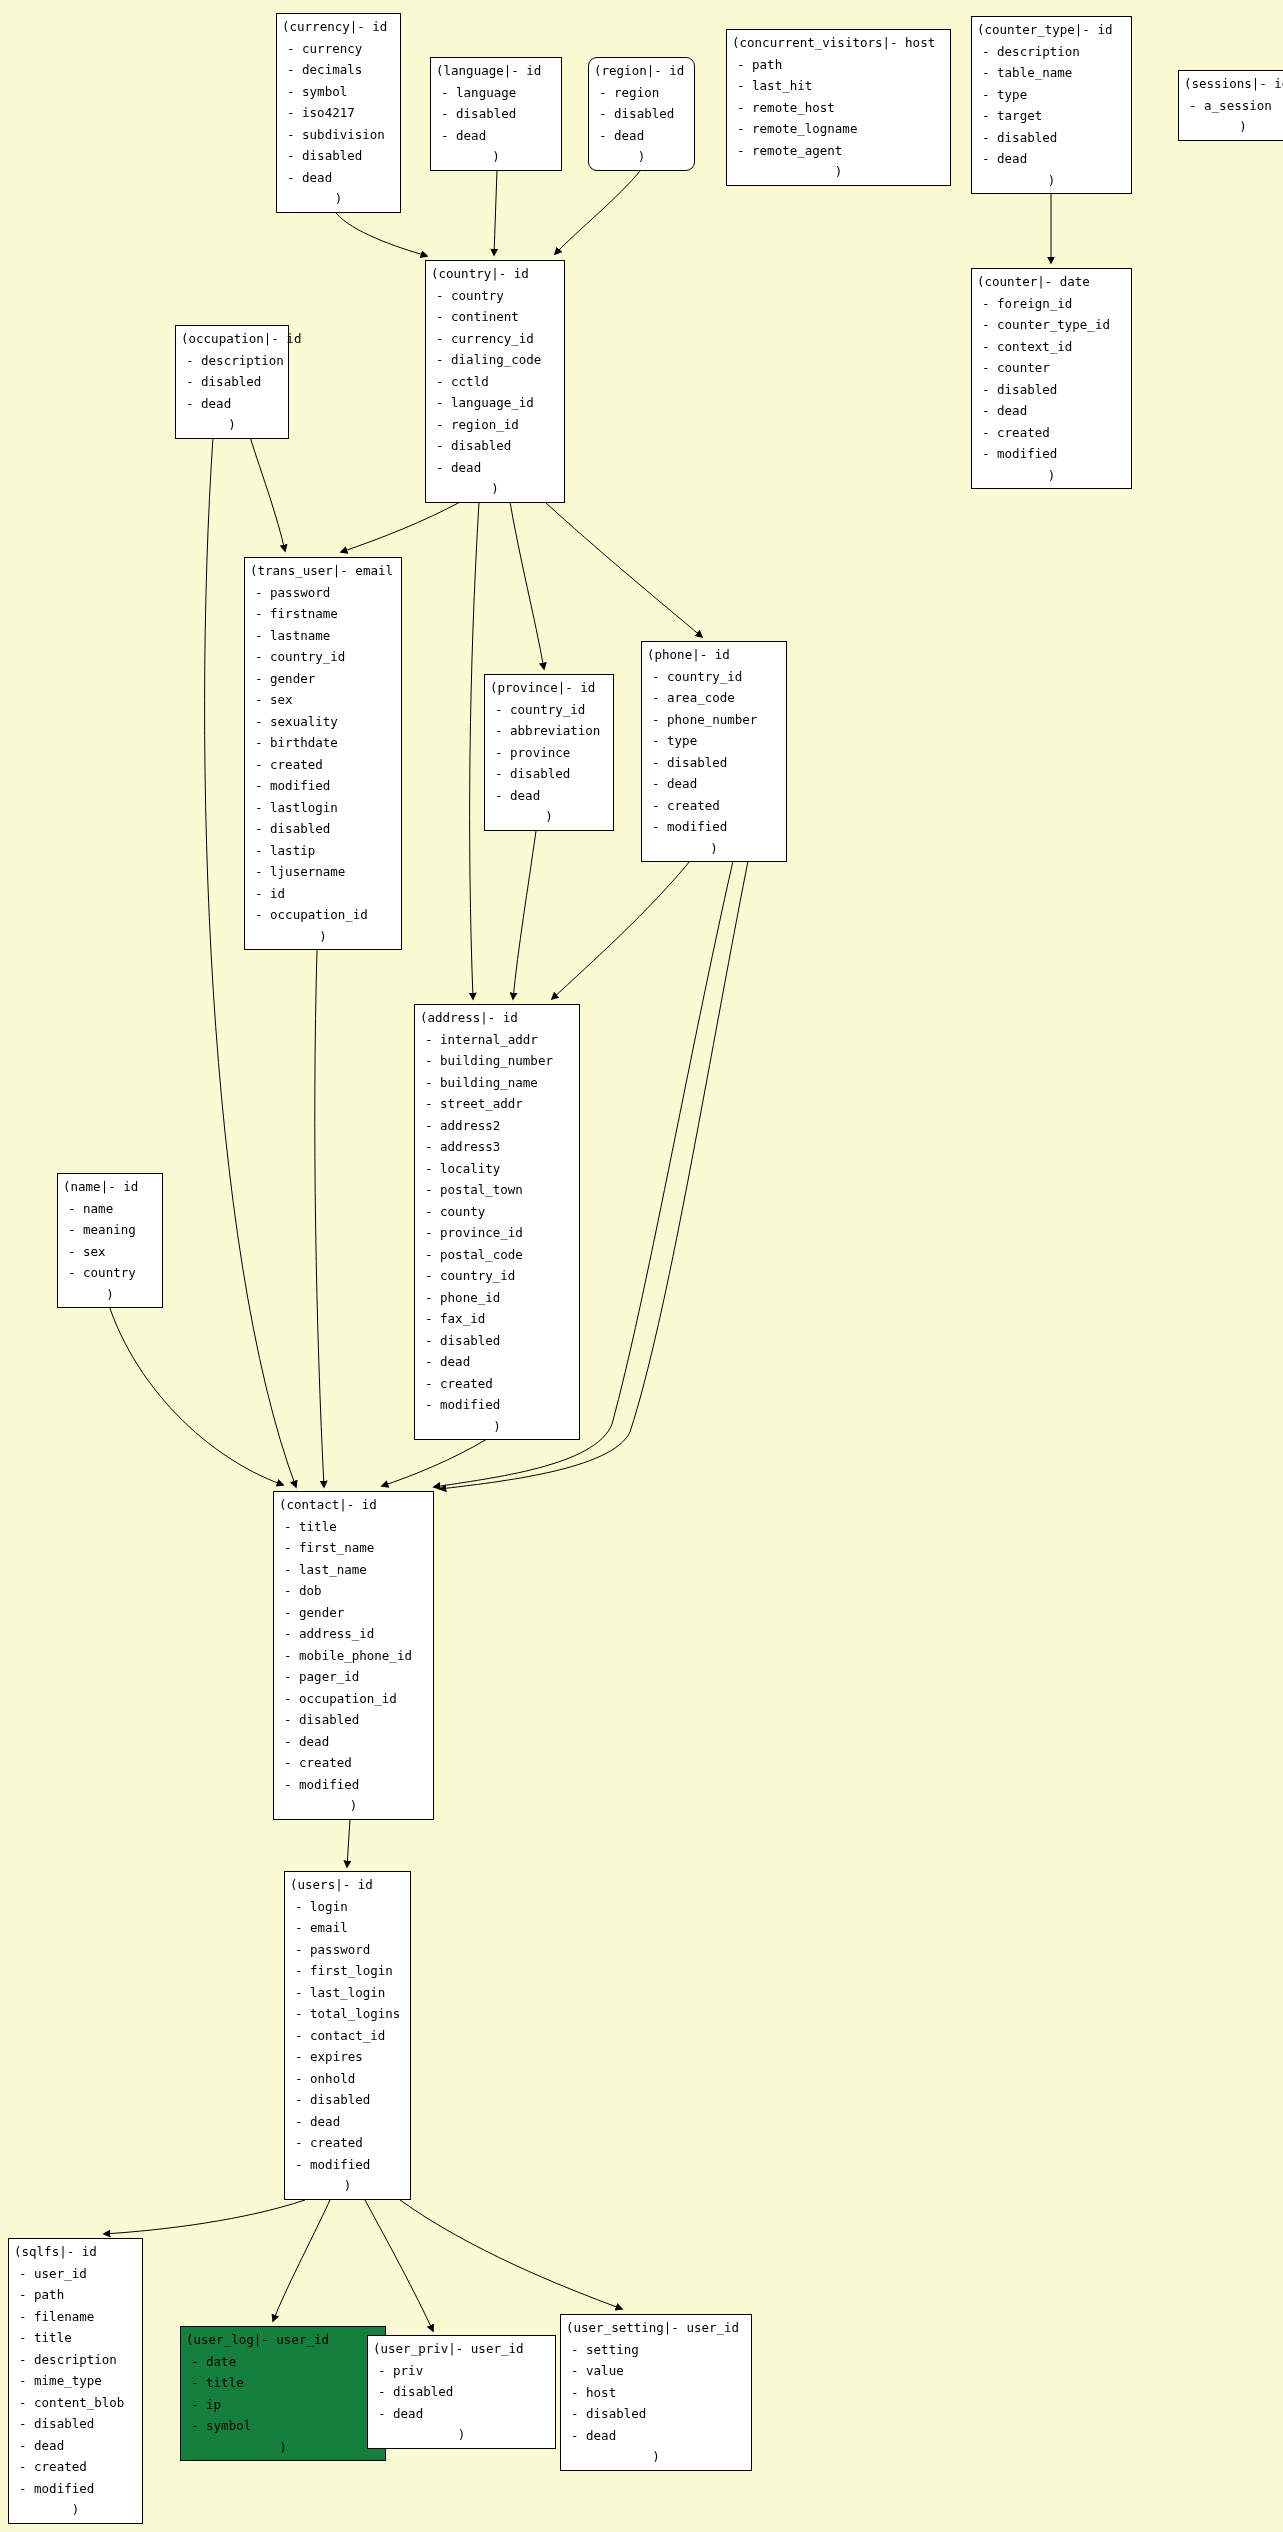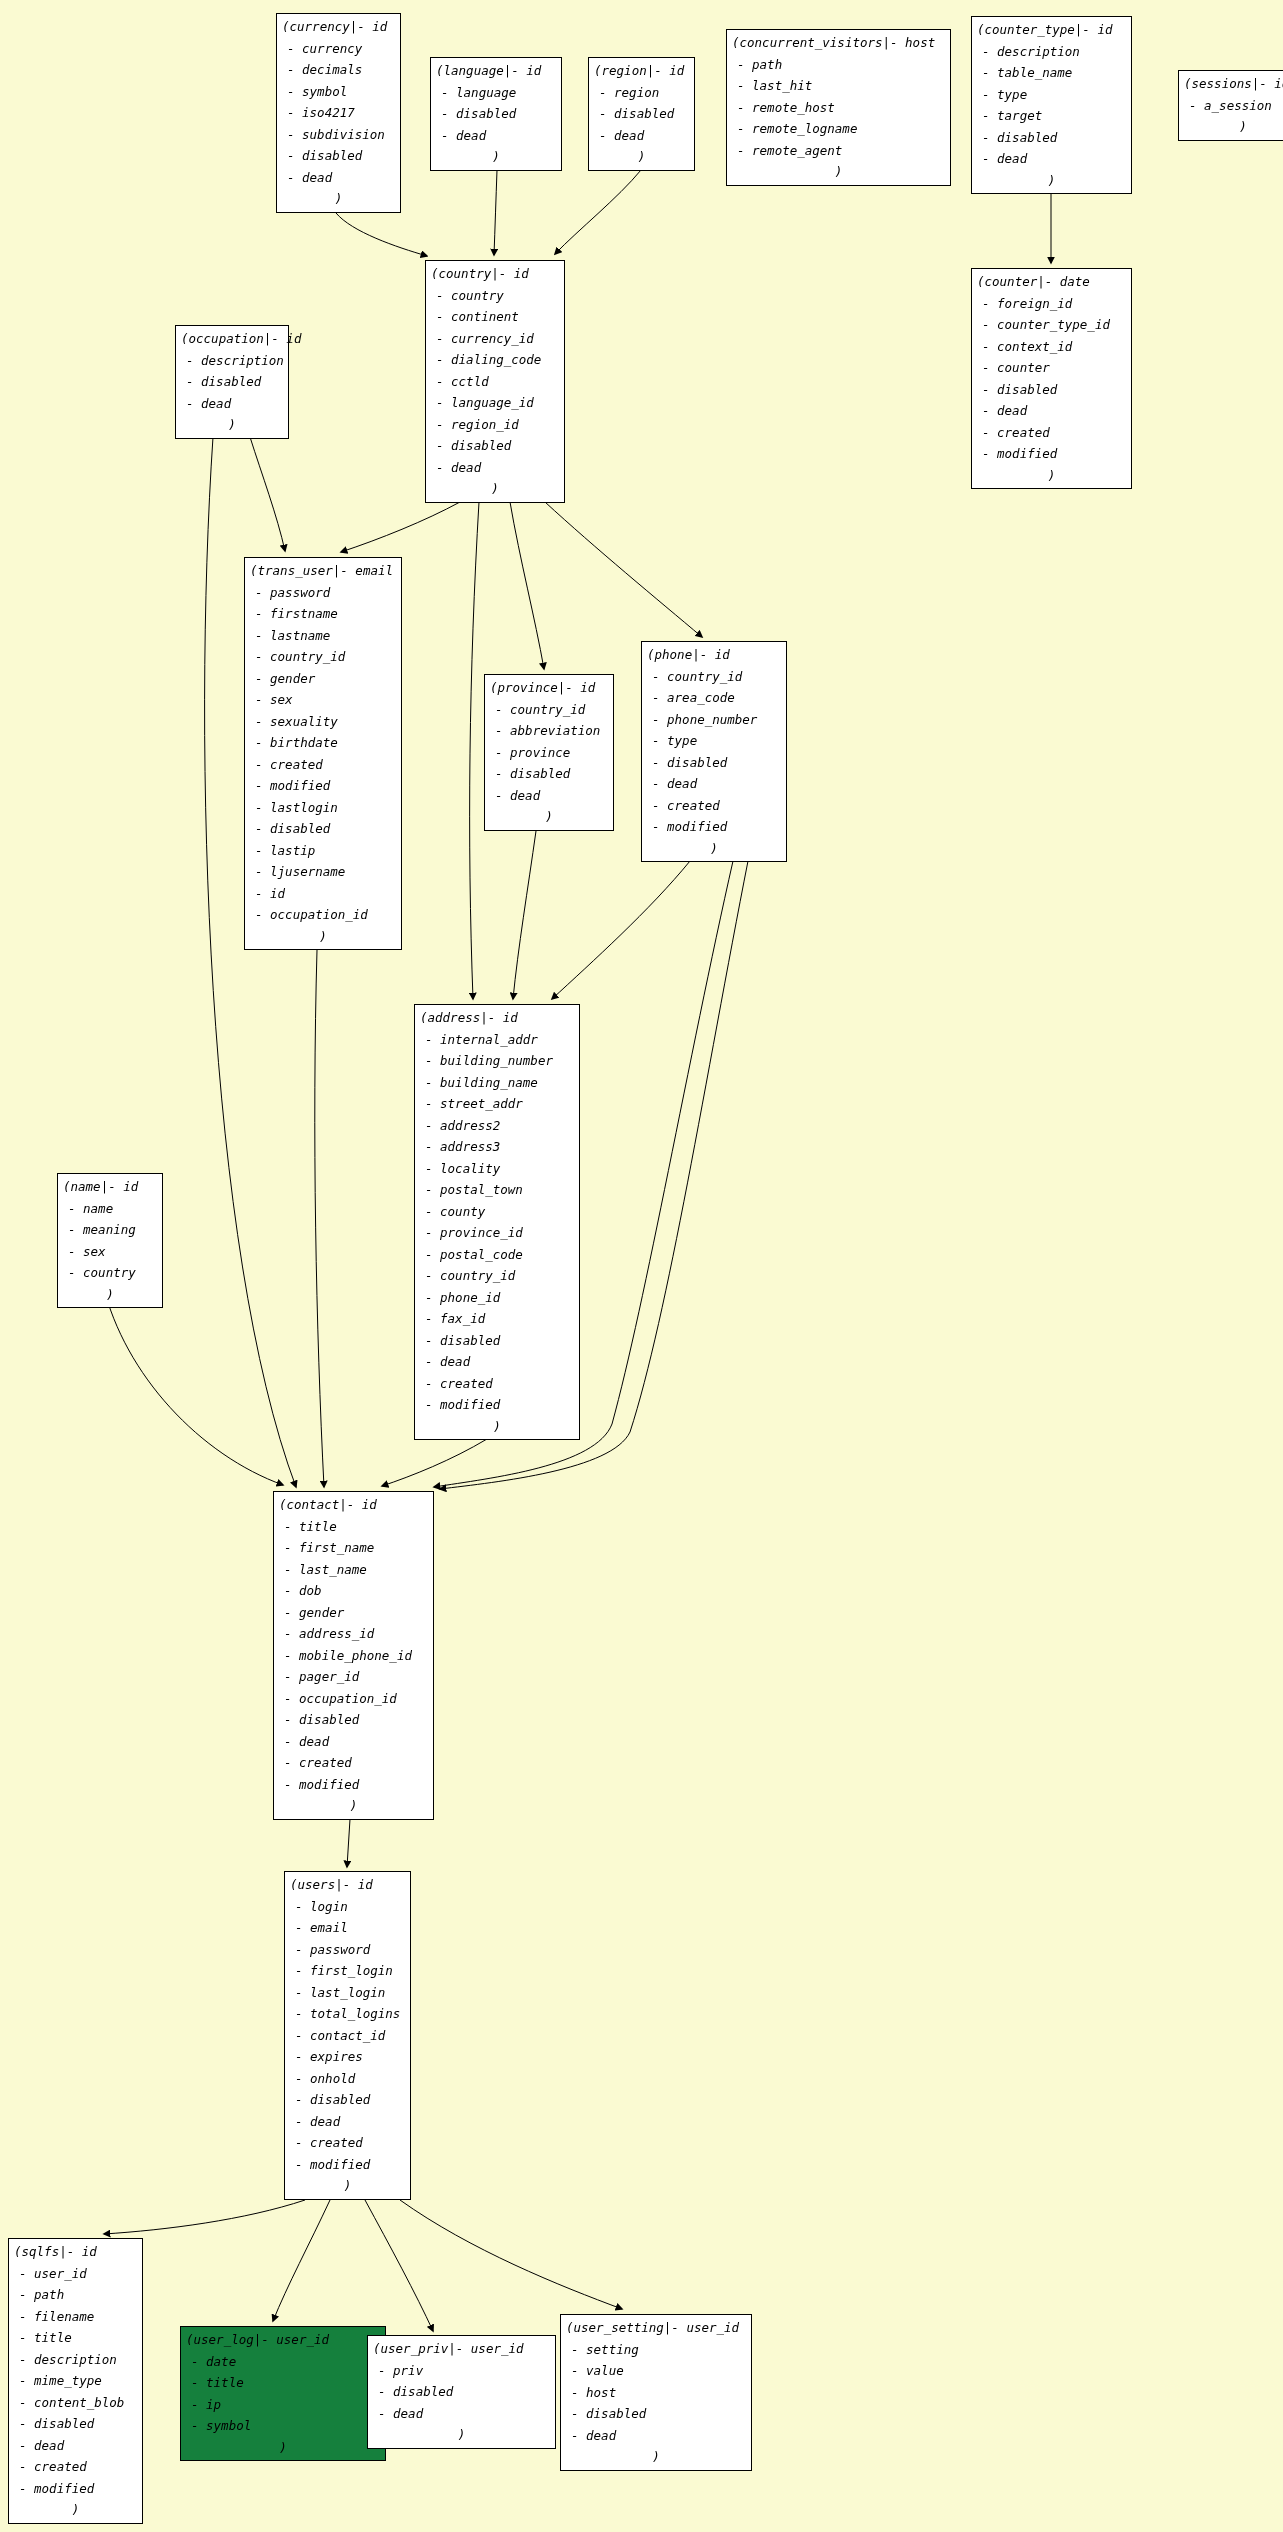--- a/index.html
+++ b/index.html
@@ -25,21 +25,21 @@
     color: #000;
     white-space: pre;
   }
   .node .line { display: block; }
   .node .field { padding-left: 5px; }
   .node .footer { text-align: center; padding-left: 0; }
 </style>
 </head>
 <body>
 
-<div id="canvas" style="background: rgb(250, 250, 210); font-style: italic;">
+<div id="canvas" style="background: rgb(250, 250, 210);">
   <svg id="edge-layer" width="1283" height="2532">
     <defs>
       <marker id="arrow" viewBox="0 0 10 10" refX="8" refY="5" markerWidth="8" markerHeight="8" orient="auto-start-reverse">
         <path d="M 0 0 L 10 5 L 0 10 z" fill="#000"></path>
       </marker>
     </defs>
   <path class="edge" d="M336,213 C352,232 396,247 427,256" stroke="#000000" marker-end="url(#arrow)"></path>
       <path class="edge" d="M497,170 C496,198 495,228 494,255" stroke="#000000" marker-end="url(#arrow)"></path>
       <path class="edge" d="M641,170 C618,198 578,230 555,254" stroke="#000000" marker-end="url(#arrow)"></path>
       <path class="edge" d="M1051,194 L1051,263" stroke="#000000" marker-end="url(#arrow)"></path>
@@ -58,21 +58,21 @@
       <path class="edge" d="M103,1285 C125,1375 200,1455 283,1485" stroke="#000000" marker-end="url(#arrow)"></path>
       <path class="edge" d="M350,1819 L347,1867" stroke="#000000" marker-end="url(#arrow)"></path>
       <path class="edge" d="M305,2200 C245,2220 166,2230 104,2234" stroke="#000000" marker-end="url(#arrow)"></path>
       <path class="edge" d="M330,2200 C310,2243 287,2286 273,2321" stroke="#000000" marker-end="url(#arrow)"></path>
       <path class="edge" d="M365,2200 C390,2246 416,2294 433,2331" stroke="#000000" marker-end="url(#arrow)"></path>
       <path class="edge" d="M400,2200 C470,2250 560,2286 622,2309" stroke="#000000" marker-end="url(#arrow)"></path>
     </svg>
   <div id="node-layer">
       <div class="node" style="left: 276px; top: 13px; width: 125px; background: rgb(255, 255, 255); border-color: rgb(0, 0, 0);"><span class="line header">(currency|- id</span><span class="line field">- currency</span><span class="line field">- decimals</span><span class="line field">- symbol</span><span class="line field">- iso4217</span><span class="line field">- subdivision</span><span class="line field">- disabled</span><span class="line field">- dead</span><span class="line footer">)</span></div>
       <div class="node" style="left: 430px; top: 57px; width: 132px; background: rgb(255, 255, 255); border-color: rgb(0, 0, 0);"><span class="line header">(language|- id</span><span class="line field">- language</span><span class="line field">- disabled</span><span class="line field">- dead</span><span class="line footer">)</span></div>
-      <div class="node" style="left: 588px; top: 57px; width: 107px; background: rgb(255, 255, 255); border-color: rgb(0, 0, 0);"><span class="line header">(region|- id</span><span class="line field">- region</span><span class="line field">- disabled</span><span class="line field">- dead</span><span class="line footer">)</span></div>
+      <div class="node" style="left: 588px; top: 57px; width: 107px; background: rgb(255, 255, 255); border-color: rgb(0, 0, 0); border-radius: 9px;"><span class="line header">(region|- id</span><span class="line field">- region</span><span class="line field">- disabled</span><span class="line field">- dead</span><span class="line footer">)</span></div>
       <div class="node" style="left: 726px; top: 29px; width: 225px; background: rgb(255, 255, 255); border-color: rgb(0, 0, 0);"><span class="line header">(concurrent_visitors|- host</span><span class="line field">- path</span><span class="line field">- last_hit</span><span class="line field">- remote_host</span><span class="line field">- remote_logname</span><span class="line field">- remote_agent</span><span class="line footer">)</span></div>
       <div class="node" style="left: 971px; top: 16px; width: 161px; background: rgb(255, 255, 255); border-color: rgb(0, 0, 0);"><span class="line header">(counter_type|- id</span><span class="line field">- description</span><span class="line field">- table_name</span><span class="line field">- type</span><span class="line field">- target</span><span class="line field">- disabled</span><span class="line field">- dead</span><span class="line footer">)</span></div>
       <div class="node" style="left: 1178px; top: 70px; width: 130px; background: rgb(255, 255, 255); border-color: rgb(0, 0, 0);"><span class="line header">(sessions|- id</span><span class="line field">- a_session</span><span class="line footer">)</span></div>
       <div class="node" style="left: 971px; top: 268px; width: 161px; background: rgb(255, 255, 255); border-color: rgb(0, 0, 0);"><span class="line header">(counter|- date</span><span class="line field">- foreign_id</span><span class="line field">- counter_type_id</span><span class="line field">- context_id</span><span class="line field">- counter</span><span class="line field">- disabled</span><span class="line field">- dead</span><span class="line field">- created</span><span class="line field">- modified</span><span class="line footer">)</span></div>
       <div class="node" style="left: 425px; top: 260px; width: 140px; background: rgb(255, 255, 255); border-color: rgb(0, 0, 0);"><span class="line header">(country|- id</span><span class="line field">- country</span><span class="line field">- continent</span><span class="line field">- currency_id</span><span class="line field">- dialing_code</span><span class="line field">- cctld</span><span class="line field">- language_id</span><span class="line field">- region_id</span><span class="line field">- disabled</span><span class="line field">- dead</span><span class="line footer">)</span></div>
       <div class="node" style="left: 175px; top: 325px; width: 114px; background: rgb(255, 255, 255); border-color: rgb(0, 0, 0);"><span class="line header">(occupation|- id</span><span class="line field">- description</span><span class="line field">- disabled</span><span class="line field">- dead</span><span class="line footer">)</span></div>
       <div class="node" style="left: 244px; top: 557px; width: 158px; background: rgb(255, 255, 255); border-color: rgb(0, 0, 0);"><span class="line header">(trans_user|- email</span><span class="line field">- password</span><span class="line field">- firstname</span><span class="line field">- lastname</span><span class="line field">- country_id</span><span class="line field">- gender</span><span class="line field">- sex</span><span class="line field">- sexuality</span><span class="line field">- birthdate</span><span class="line field">- created</span><span class="line field">- modified</span><span class="line field">- lastlogin</span><span class="line field">- disabled</span><span class="line field">- lastip</span><span class="line field">- ljusername</span><span class="line field">- id</span><span class="line field">- occupation_id</span><span class="line footer">)</span></div>
       <div class="node" style="left: 484px; top: 674px; width: 130px; background: rgb(255, 255, 255); border-color: rgb(0, 0, 0);"><span class="line header">(province|- id</span><span class="line field">- country_id</span><span class="line field">- abbreviation</span><span class="line field">- province</span><span class="line field">- disabled</span><span class="line field">- dead</span><span class="line footer">)</span></div>
       <div class="node" style="left: 641px; top: 641px; width: 146px; background: rgb(255, 255, 255); border-color: rgb(0, 0, 0);"><span class="line header">(phone|- id</span><span class="line field">- country_id</span><span class="line field">- area_code</span><span class="line field">- phone_number</span><span class="line field">- type</span><span class="line field">- disabled</span><span class="line field">- dead</span><span class="line field">- created</span><span class="line field">- modified</span><span class="line footer">)</span></div>
       <div class="node" style="left: 414px; top: 1004px; width: 166px; background: rgb(255, 255, 255); border-color: rgb(0, 0, 0);"><span class="line header">(address|- id</span><span class="line field">- internal_addr</span><span class="line field">- building_number</span><span class="line field">- building_name</span><span class="line field">- street_addr</span><span class="line field">- address2</span><span class="line field">- address3</span><span class="line field">- locality</span><span class="line field">- postal_town</span><span class="line field">- county</span><span class="line field">- province_id</span><span class="line field">- postal_code</span><span class="line field">- country_id</span><span class="line field">- phone_id</span><span class="line field">- fax_id</span><span class="line field">- disabled</span><span class="line field">- dead</span><span class="line field">- created</span><span class="line field">- modified</span><span class="line footer">)</span></div>

